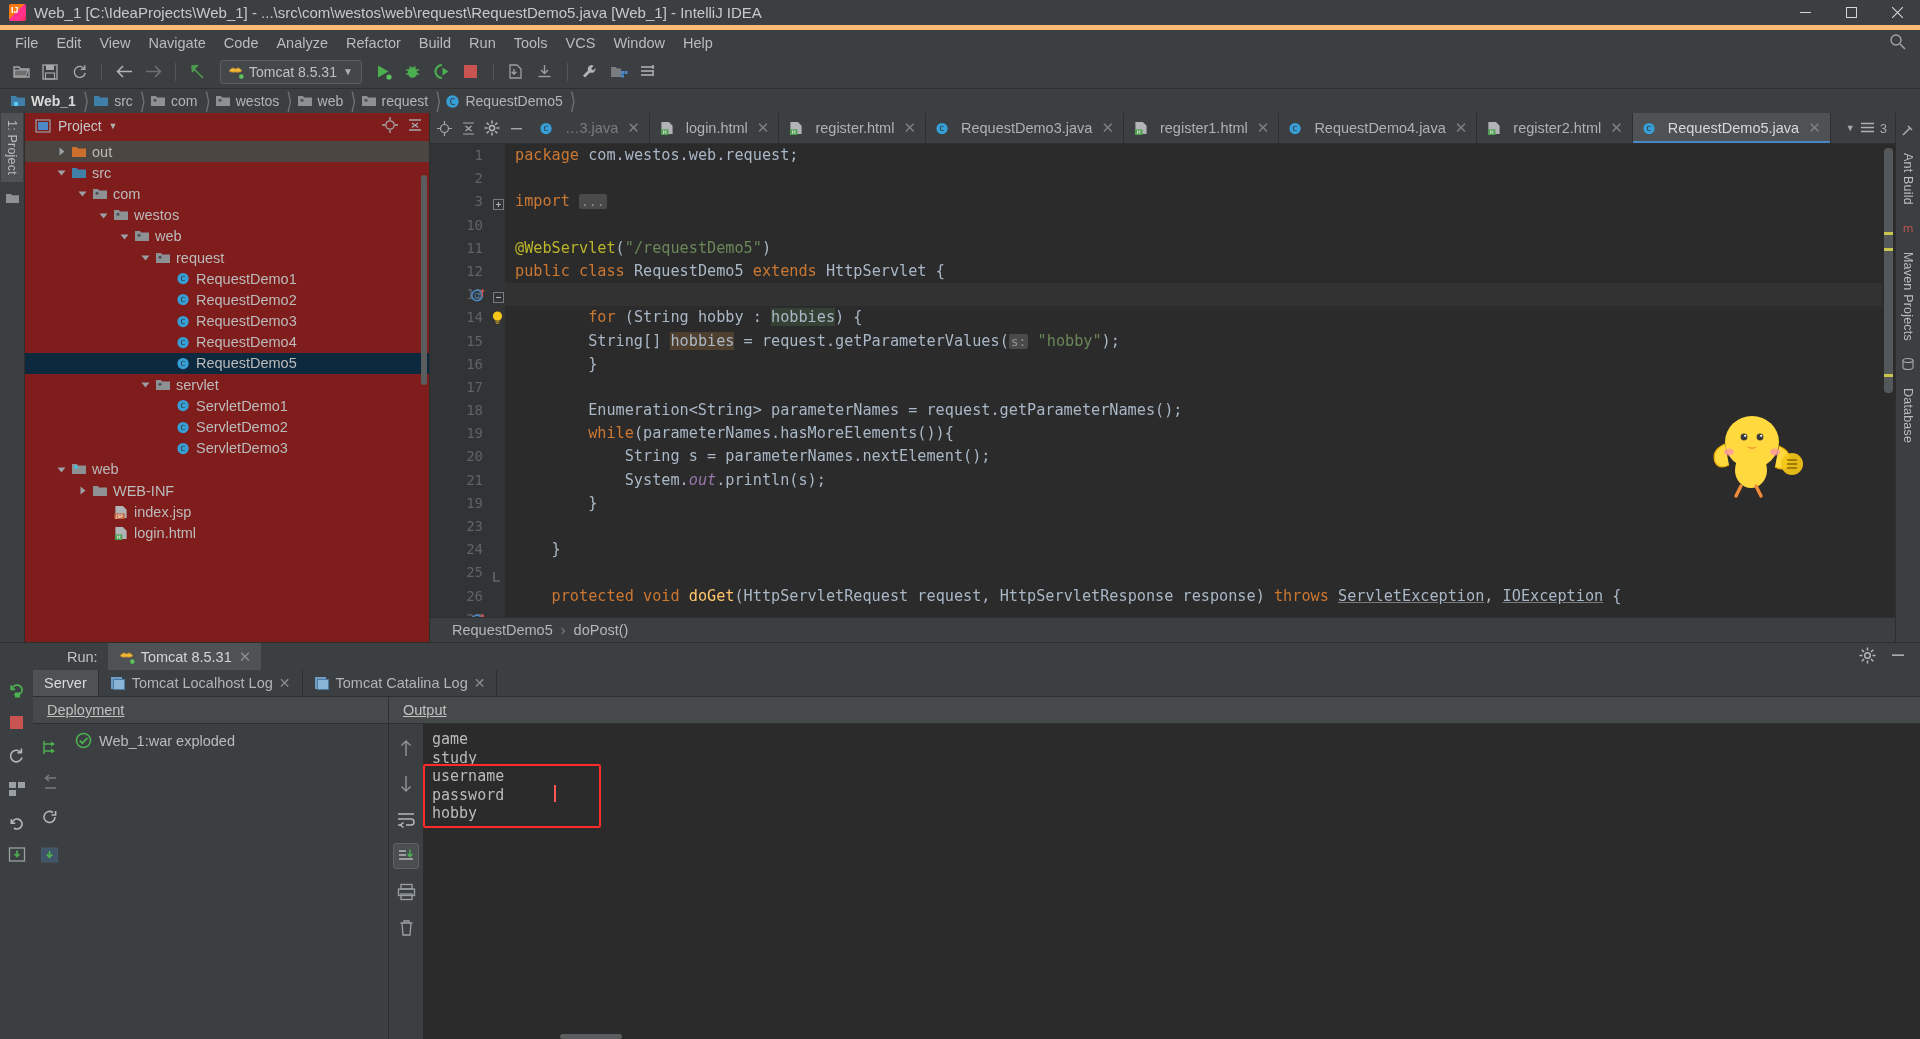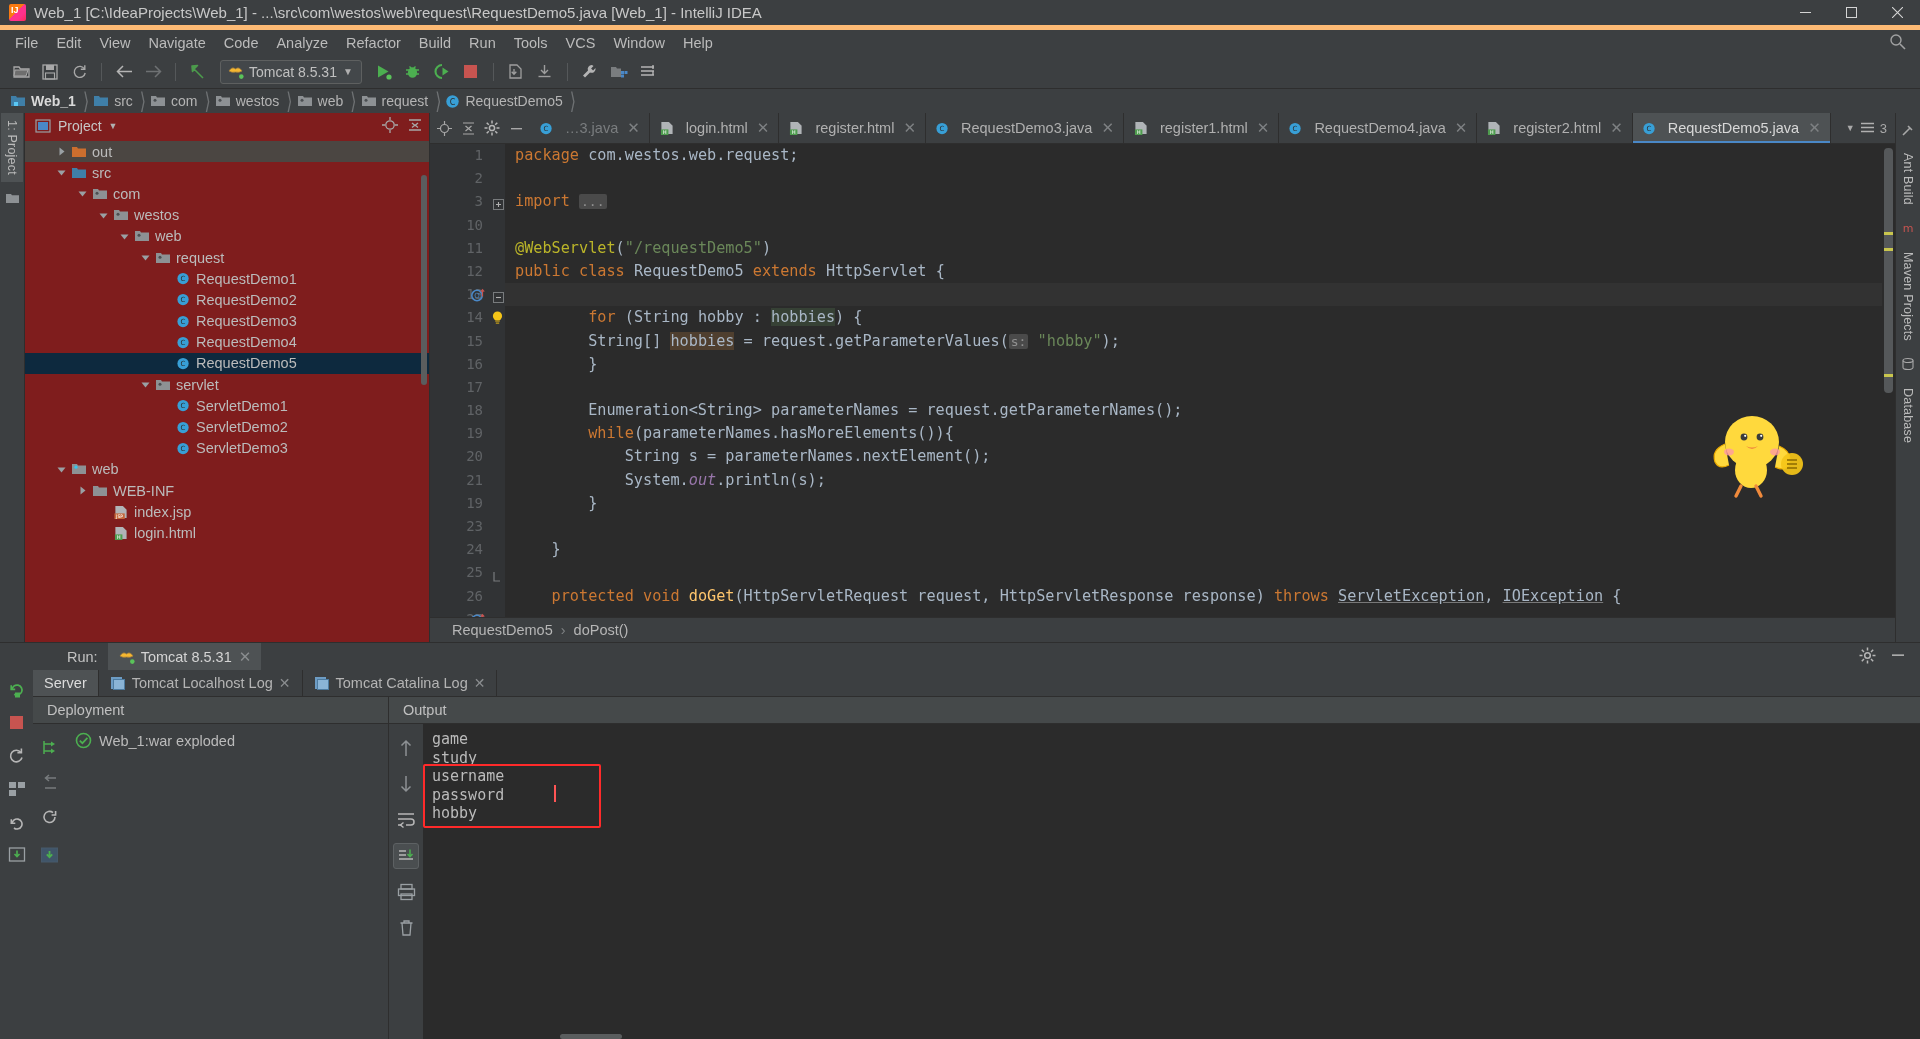--- a/index.html
+++ b/index.html
@@ -129,21 +129,21 @@
   #run-left-icons{width:33px;flex:none;background:#3c3f41;display:flex;flex-direction:column;align-items:center;padding-top:4px;gap:2px;}
   .ric{width:25px;height:25px;display:flex;align-items:center;justify-content:center;margin:3px 0;}
   #run-content{flex:1;display:flex;flex-direction:column;min-width:0;}
   #server-tabs{height:27px;display:flex;align-items:stretch;background:#3c3f41;border-bottom:1px solid #2e2e2e;}
   .stab{display:flex;align-items:center;gap:6px;padding:0 11px;font-size:14.5px;color:#b4b4b4;border-right:1px solid #2e2e2e;white-space:nowrap;}
   .stab.active{background:#4e5254;color:#dcdcdc;}
   .stab .x{color:#8a8d8f;font-size:14px;}
   #cols{flex:1;display:flex;min-height:0;}
   #deploy-col{width:356px;flex:none;display:flex;flex-direction:column;border-right:1px solid #2e2e2e;}
   #output-col{flex:1;display:flex;flex-direction:column;min-width:0;}
-  .colhead{height:27px;display:flex;align-items:center;padding-left:14px;font-size:14.5px;color:#c0c0c0;background:#45494a;border-bottom:1px solid #2e2e2e;}
+  .colhead{height:27px;display:flex;align-items:center;padding-left:14px;font-size:14.5px;color:#c0c0c0;background:#45494a;border-bottom:1px solid #2e2e2e;text-decoration:underline;}
   #deploy-body{flex:1;background:#3c3f41;display:flex;}
   #deploy-icons{width:34px;flex:none;display:flex;flex-direction:column;align-items:center;padding-top:8px;gap:6px;}
   .dic{width:22px;height:22px;display:flex;align-items:center;justify-content:center;margin:4px 0;}
   #deploy-list{flex:1;padding-top:6px;}
   .drow{display:flex;align-items:center;gap:7px;padding:2px 8px;font-size:14.5px;color:#bbbbbb;}
   #output-body{flex:1;display:flex;min-height:0;}
   #out-icons{width:34px;flex:none;background:#3c3f41;display:flex;flex-direction:column;align-items:center;padding-top:6px;}
   .oic{width:26px;height:26px;display:flex;align-items:center;justify-content:center;margin:5px 0;}
   .oic.box{border:1px solid #5d6163;border-radius:3px;background:#4a4e50;}
   #console{flex:1;background:#2b2b2b;position:relative;padding:6px 0 0 9px;min-width:0;overflow:hidden;}

